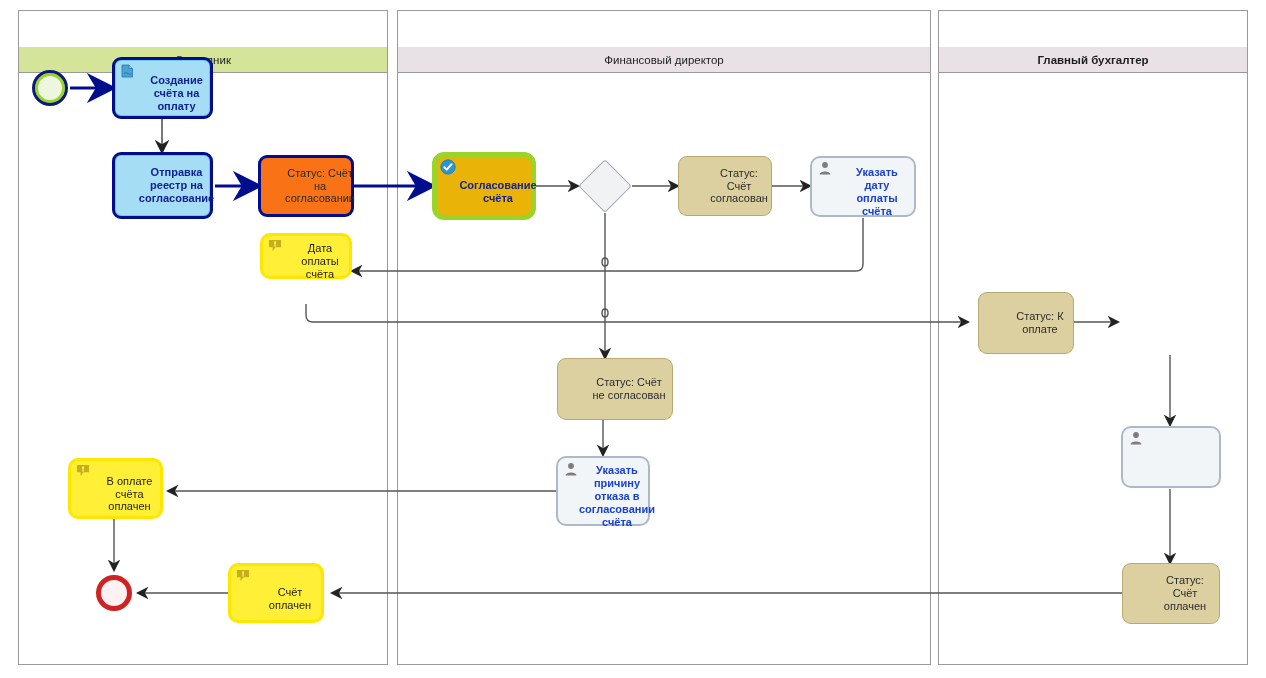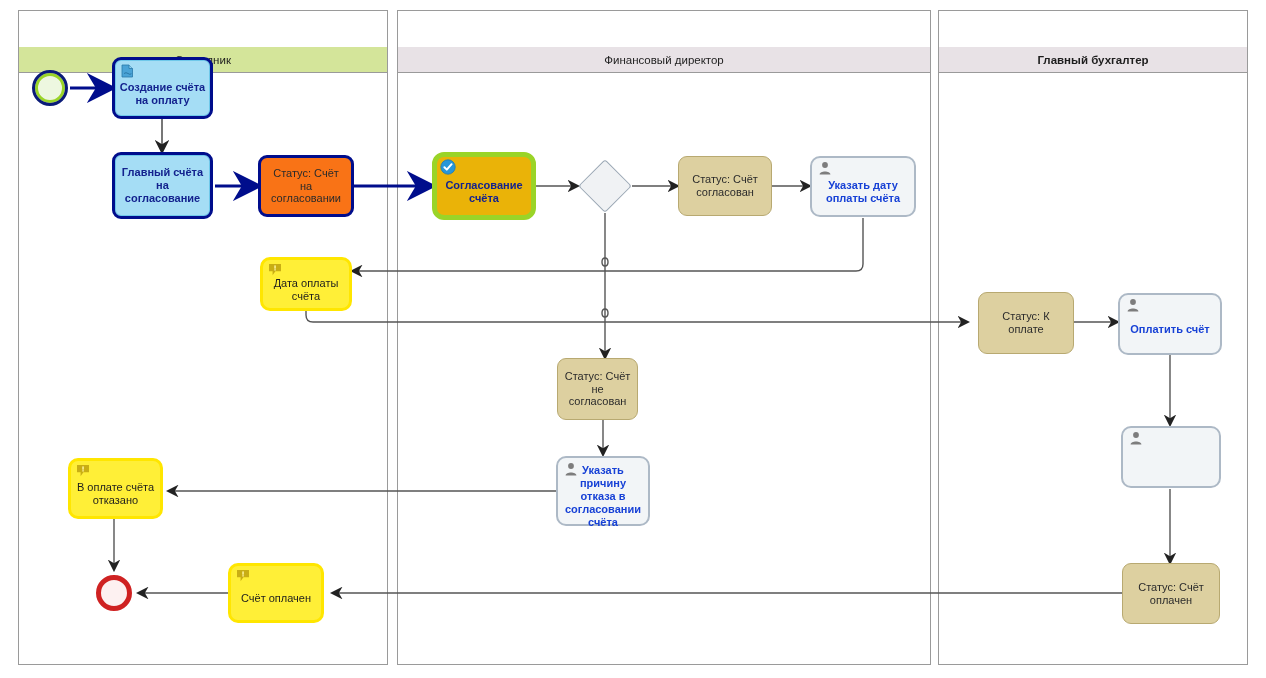--- a/index.html
+++ b/index.html
@@ -9,21 +9,21 @@
   .lane-head{position:absolute;left:0;top:0;right:0;height:26px;box-sizing:border-box;
              border-bottom:1px solid #9a9a9a;display:flex;align-items:center;justify-content:center;
              font-size:11.5px;color:#1d1d1d;margin-top:36px;}
   .lane-head.green{background:#d4e59a;}
   .lane-head.grey{background:#e8e2e6;}
   svg.edges{position:absolute;left:0;top:0;width:1266px;height:678px;pointer-events:none;}
 
   .node{position:absolute;box-sizing:border-box;display:flex;align-items:center;justify-content:center;
         text-align:center;line-height:1.18;}
   .task{border-radius:9px;font-size:11px;}
-  .task .lbl{padding:0 5px;display:block;width:100%;}
+  .task .lbl{padding:0 5px;display:block;width:100%;margin-left:28px;}
 
   
   .t-blue{background:#a5ddf5;border:3px solid #000d8c;color:#13228e;font-weight:bold;
           box-shadow:inset 0 0 0 1px #6fc8ea;}
   
   .t-green{background:#eab308;border:5px solid #9ad428;color:#13228e;font-weight:bold;border-radius:12px;}
   
   .t-tan{background:#ddd0a0;border:1px solid #b8a971;color:#2b2b2b;}
   .t-tan-hl{background:#f97316;border:3px solid #000d8c;color:#2b2b2b;}
   
@@ -128,21 +128,21 @@
       <svg width="15" height="15" viewBox="0 0 15 15">
         <path d="M2,1 L9,1 L12.5,4.5 L12.5,13 L2,13 Z" fill="#4aa3d6" stroke="#2a78a8" stroke-width="0.8"></path>
         <path d="M9,1 L9,4.5 L12.5,4.5" fill="#8fd0ee" stroke="#2a78a8" stroke-width="0.8"></path>
         <path d="M4,9.5 q2,-1.6 4,0 q2,1.6 3.4,0.2" fill="none" stroke="#2a78a8" stroke-width="1"></path>
       </svg>
     </span>
     <span class="lbl">Создание счёта на оплату</span>
   </div>
 
   <div class="node task t-blue" style="left:112px;top:152px;width:101px;height:67px;">
-    <span class="lbl">Главный счёта на согласование</span>
+    <span class="lbl">Отправка реестр на согласование</span>
   </div>
 
   <div class="node task t-tan-hl" style="left:258px;top:155px;width:96px;height:62px;">
     <span class="lbl">Статус: Счёт на согласовании</span>
   </div>
 
   <div class="node task t-green pad-ico" style="left:432px;top:152px;width:104px;height:68px;">
     <span class="ico" style="left:3px;top:2px;">
       <svg width="16" height="16" viewBox="0 0 16 16">
         <circle cx="8" cy="8" r="7.2" fill="#2796d8" stroke="#1a7ab5" stroke-width="0.8"></circle>
@@ -163,46 +163,37 @@
   <div class="node task t-grey pad-ico" style="left:810px;top:156px;width:106px;height:61px;">
     <span class="ico" style="left:6px;top:3px;">
       <svg width="14" height="14" viewBox="0 0 14 14">
         <circle cx="7" cy="4" r="2.9" fill="#7d7d7d"></circle>
         <path d="M1.6,13.5 C1.6,9.4 12.4,9.4 12.4,13.5 Z" fill="#7d7d7d"></path>
       </svg>
     </span>
     <span class="lbl">Указать дату оплаты счёта</span>
   </div>
 
-  <div class="node task t-yellow pad-ico" style="left:260px;top:257px;width:92px;height:54px;">
+  <div class="node task t-yellow pad-ico" style="left:260px;top:233px;width:92px;height:46px;">
     <span class="ico" style="left:5px;top:3px;">
       <svg width="14" height="14" viewBox="0 0 14 14">
         <path d="M1,1 L13,1 L13,8.2 L7.4,8.2 L4.6,12.2 L4.6,8.2 L1,8.2 Z" fill="#c9ae14"></path>
         <rect x="6.3" y="2.4" width="1.5" height="3.3" fill="#fff5a0"></rect>
         <rect x="6.3" y="6.2" width="1.5" height="1.3" fill="#fff5a0"></rect>
       </svg>
     </span>
     <span class="lbl">Дата оплаты счёта</span>
   </div>
 
   <div class="node task t-tan" style="left:978px;top:292px;width:96px;height:62px;">
     <span class="lbl">Статус: К оплате</span>
   </div>
 
-  <div class="node task t-grey pad-ico" style="left:1118px;top:293px;width:104px;height:62px;">
-    <span class="ico" style="left:6px;top:3px;">
-      <svg width="14" height="14" viewBox="0 0 14 14">
-        <circle cx="7" cy="4" r="2.9" fill="#7d7d7d"></circle>
-        <path d="M1.6,13.5 C1.6,9.4 12.4,9.4 12.4,13.5 Z" fill="#7d7d7d"></path>
-      </svg>
-    </span>
-    <span class="lbl">Оплатить счёт</span>
-  </div>
-
-  <div class="node task t-tan" style="left:557px;top:358px;width:81px;height:62px;">
+
+  <div class="node task t-tan" style="left:557px;top:358px;width:116px;height:62px;">
     <span class="lbl">Статус: Счёт не согласован</span>
   </div>
 
   <div class="node task t-grey pad-ico" style="left:556px;top:456px;width:94px;height:70px;">
     <span class="ico" style="left:6px;top:4px;">
       <svg width="14" height="14" viewBox="0 0 14 14">
         <circle cx="7" cy="4" r="2.9" fill="#7d7d7d"></circle>
         <path d="M1.6,13.5 C1.6,9.4 12.4,9.4 12.4,13.5 Z" fill="#7d7d7d"></path>
       </svg>
     </span>
@@ -210,21 +201,21 @@
   </div>
 
   <div class="node task t-yellow pad-ico" style="left:68px;top:458px;width:95px;height:61px;">
     <span class="ico" style="left:5px;top:3px;">
       <svg width="14" height="14" viewBox="0 0 14 14">
         <path d="M1,1 L13,1 L13,8.2 L7.4,8.2 L4.6,12.2 L4.6,8.2 L1,8.2 Z" fill="#c9ae14"></path>
         <rect x="6.3" y="2.4" width="1.5" height="3.3" fill="#fff5a0"></rect>
         <rect x="6.3" y="6.2" width="1.5" height="1.3" fill="#fff5a0"></rect>
       </svg>
     </span>
-    <span class="lbl">В оплате счёта отказано</span>
+    <span class="lbl">В оплате счёта оплачен</span>
   </div>
 
   <div class="node task t-grey pad-ico" style="left:1121px;top:426px;width:100px;height:62px;">
     <span class="ico" style="left:6px;top:3px;">
       <svg width="14" height="14" viewBox="0 0 14 14">
         <circle cx="7" cy="4" r="2.9" fill="#7d7d7d"></circle>
         <path d="M1.6,13.5 C1.6,9.4 12.4,9.4 12.4,13.5 Z" fill="#7d7d7d"></path>
       </svg>
     </span>
   </div>

